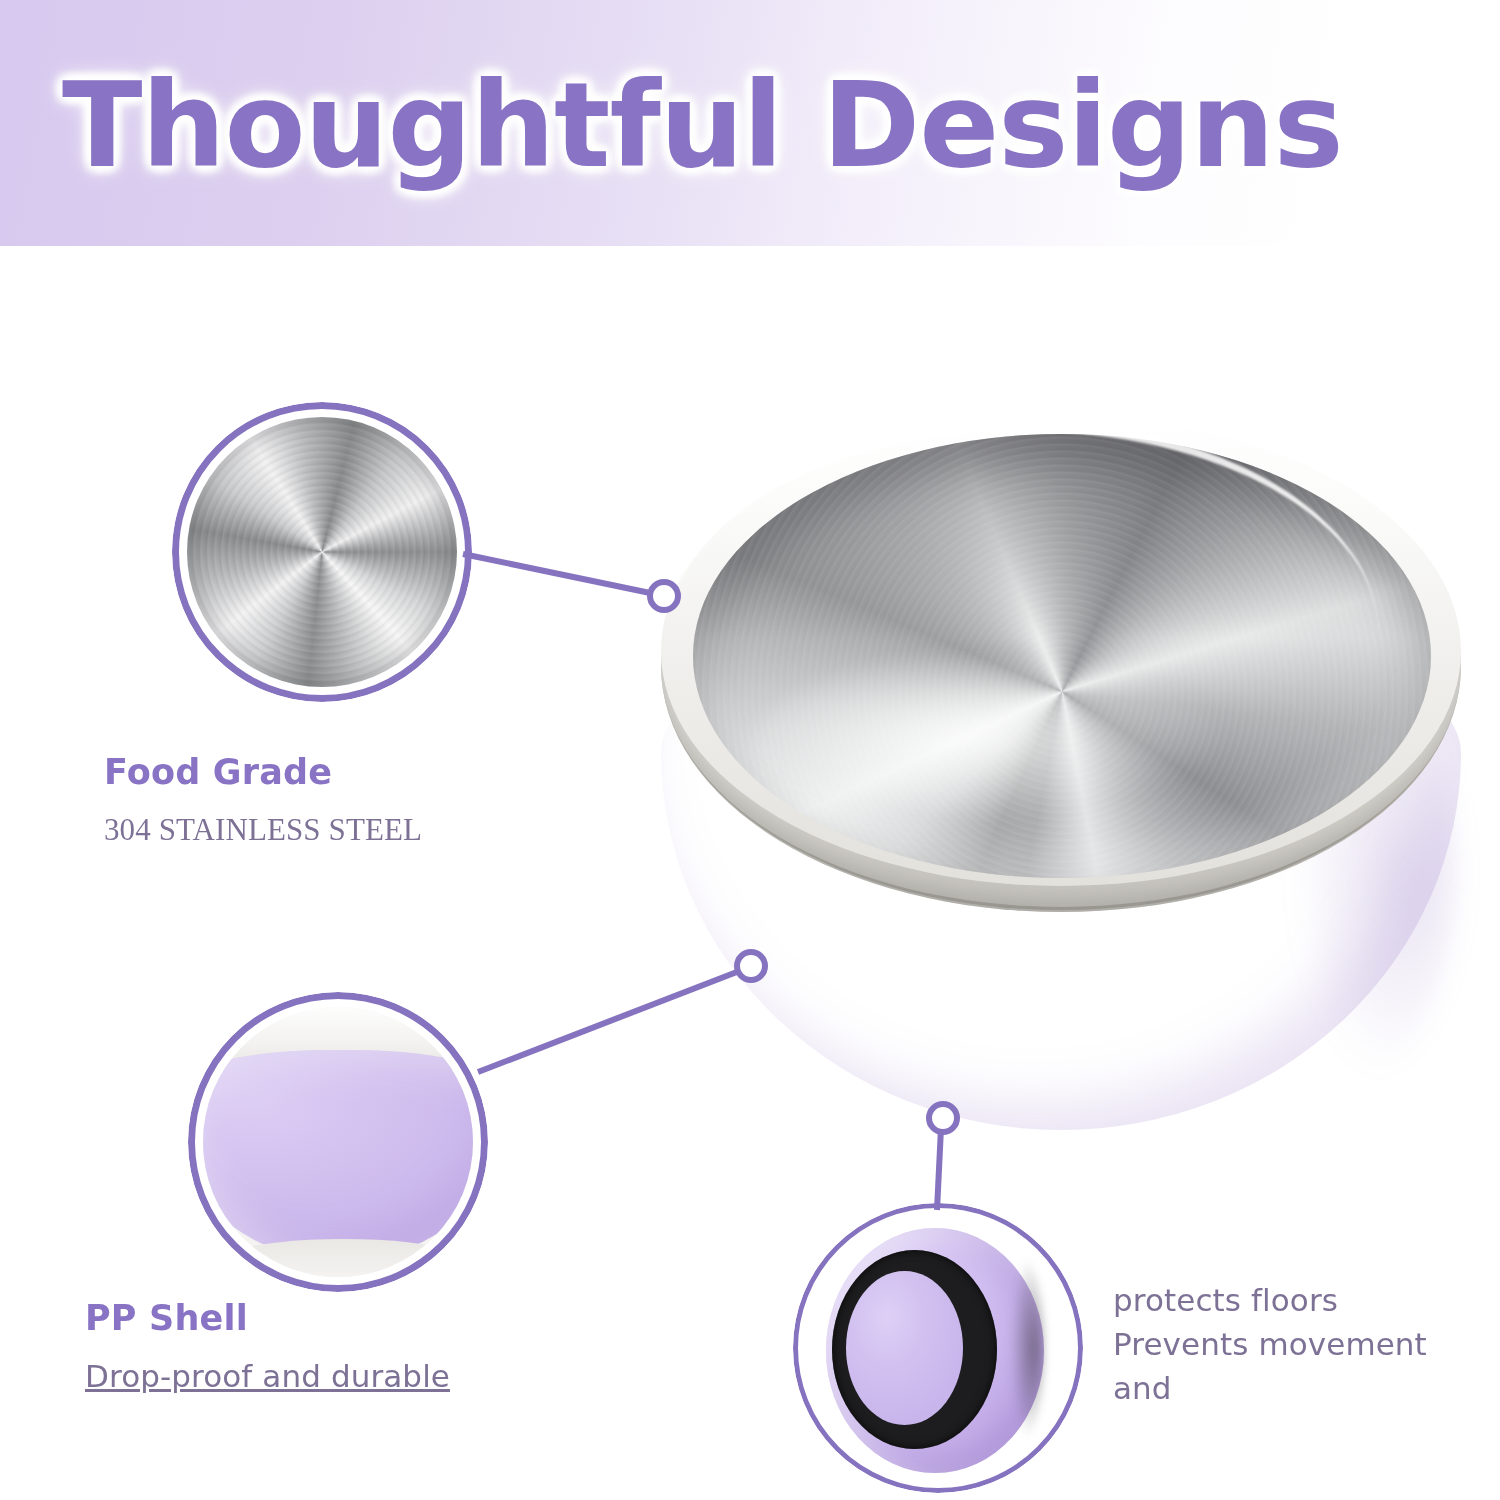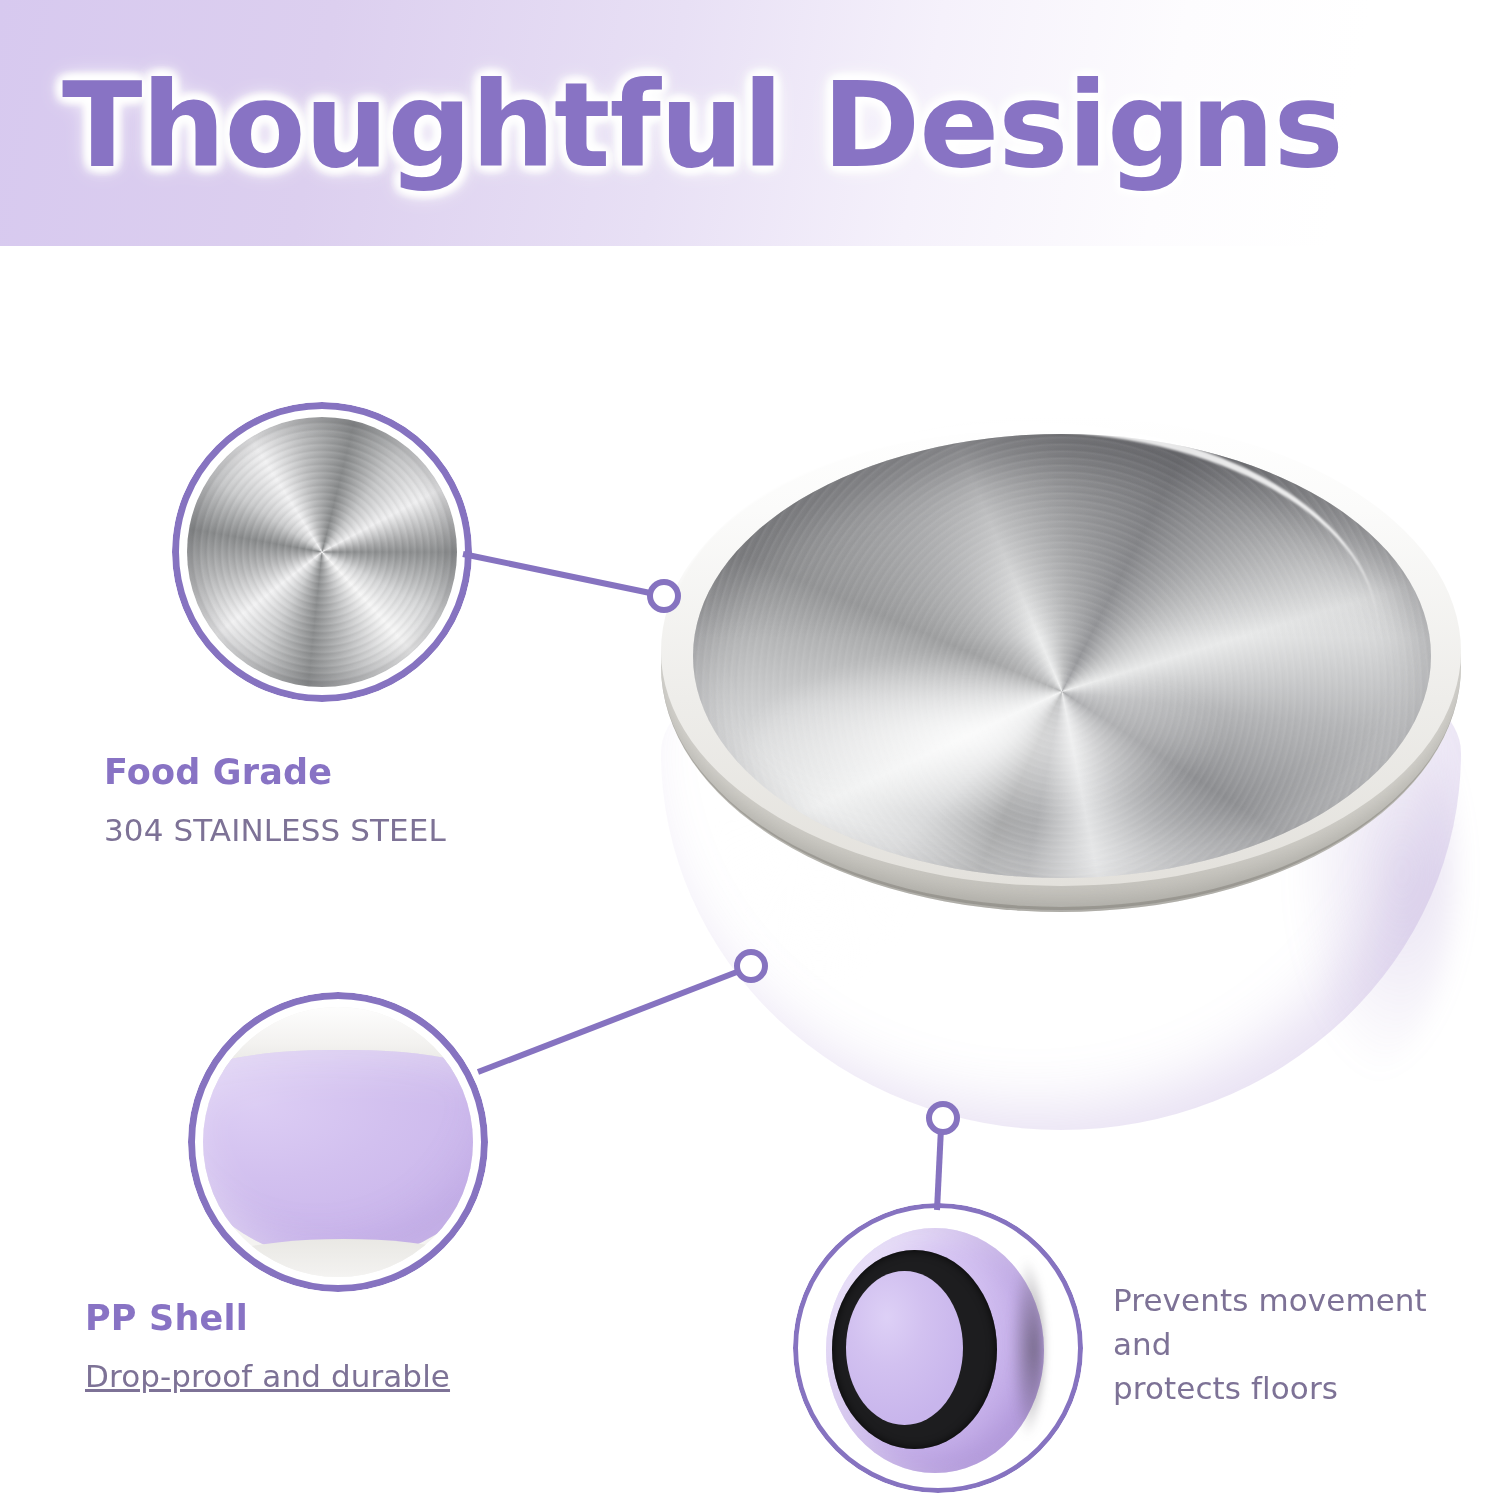--- a/index.html
+++ b/index.html
@@ -228,21 +228,21 @@
     font-size:35px; font-weight:bold; color:#8873c4;
     font-family:"DejaVu Sans", sans-serif;
     letter-spacing:.2px; white-space:nowrap;
   }
   .feature-desc {
     font-size:31px; color:#7d7296; line-height:1.42;
     font-family:"DejaVu Sans", sans-serif;
     letter-spacing:.1px;
   }
   #text-steel { left:75px;  top:752px;margin-left:29px; }
-  #text-steel .feature-desc { margin-top:16px; }
+  #text-steel .feature-desc { margin-top:16px;font-family:Liberation Serif, serif; }
   #text-pp    { left:85px;  top:1298px; }
   #text-pp .feature-desc { margin-top:16px;text-decoration:underline; }
   #text-base  { left:1113px; top:1262px; width:372px; }
   #text-base .feature-desc { margin-top:16px; }
 </style>
 </head>
 <body>
 
 <div id="header-band">
   <div id="page-title">Thoughtful Designs</div>
@@ -307,16 +307,16 @@
   <div class="feature-desc">304 STAINLESS STEEL</div>
 </div>
 
 <div class="feature-text" id="text-pp">
   <div class="feature-title">PP Shell</div>
   <div class="feature-desc">Drop-proof and durable</div>
 </div>
 
 <div class="feature-text" id="text-base">
   <div class="feature-desc">
+    <div>protects floors</div>
     <div>Prevents movement and</div>
-    <div>protects floors</div>
   </div>
 </div>
 
 </body></html>

